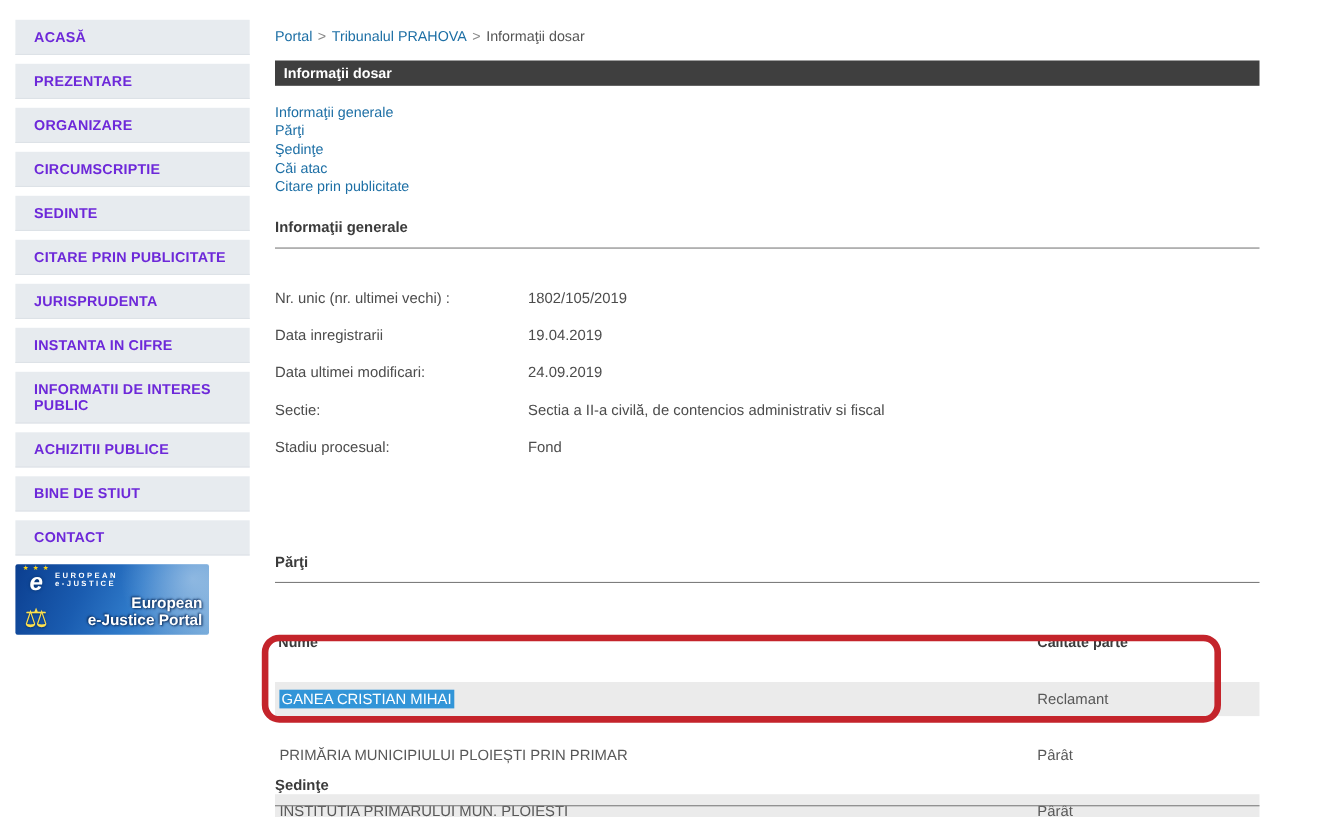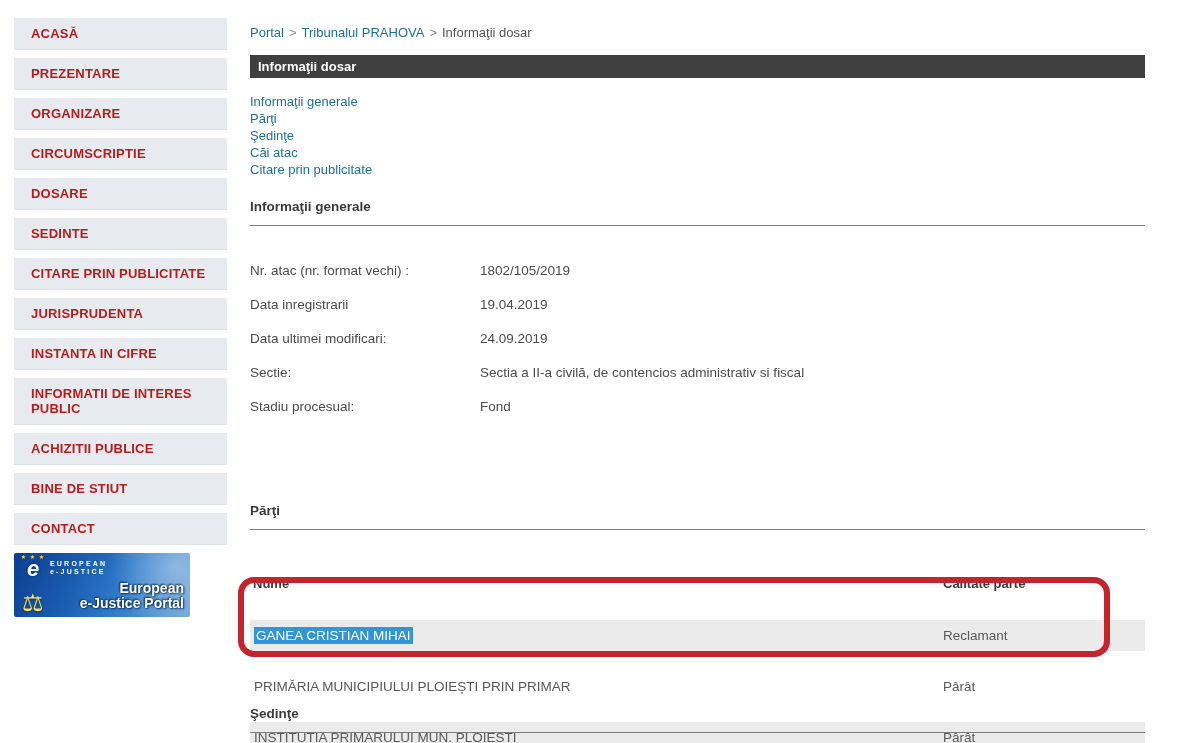--- a/index.html
+++ b/index.html
@@ -5,21 +5,21 @@
   * { margin:0; padding:0; box-sizing:border-box; }
   html,body { background:#fff; }
   body {
     width:1200px; height:743px; position:relative; overflow:hidden;
     font-family:"Liberation Sans", sans-serif; color:#4c4c4c;
   }
 
   
   .sidebar { position:absolute; left:14px; top:18px; width:213px; }
   .nav-item {
-    background:#e7ebef; color:#b91c1c; font-weight:bold; font-size:13px;
+    background:#e7ebef; color:#6d28d9; font-weight:bold; font-size:13px;
     letter-spacing:.2px; padding:8px 10px 8px 17px; margin-bottom:8px;
     line-height:15px; cursor:pointer; border-bottom:1px solid #dde2e7;
   }
 
   
   .ejustice {
     position:relative; width:176px; height:64px; margin-top:0;
     background:linear-gradient(115deg,#0b3e8f 0%,#1a5cb0 35%,#2f7ac9 60%,#6fa6d8 100%);
     border-radius:2px; overflow:hidden; cursor:pointer;
   }
@@ -87,21 +87,20 @@
   }
 </style>
 </head>
 <body>
 
 <div class="sidebar">
   <div class="nav-item">ACASĂ</div>
   <div class="nav-item">PREZENTARE</div>
   <div class="nav-item">ORGANIZARE</div>
   <div class="nav-item">CIRCUMSCRIPTIE</div>
-  <div class="nav-item">DOSARE</div>
   <div class="nav-item">SEDINTE</div>
   <div class="nav-item">CITARE PRIN PUBLICITATE</div>
   <div class="nav-item">JURISPRUDENTA</div>
   <div class="nav-item">INSTANTA IN CIFRE</div>
   <div class="nav-item">INFORMATII DE INTERES PUBLIC</div>
   <div class="nav-item">ACHIZITII PUBLICE</div>
   <div class="nav-item">BINE DE STIUT</div>
   <div class="nav-item">CONTACT</div>
 
   <div class="ejustice">
@@ -135,21 +134,21 @@
     <a>Părţi</a>
     <a>Şedinţe</a>
     <a>Căi atac</a>
     <a>Citare prin publicitate</a>
   </div>
 
   <div class="section-heading h-general">Informaţii generale</div>
 
   <div class="fields">
     <div class="field-row">
-      <span class="field-label">Nr. atac (nr. format vechi) :</span>
+      <span class="field-label">Nr. unic (nr. ultimei vechi) :</span>
       <span class="field-value">1802/105/2019</span>
     </div>
     <div class="field-row">
       <span class="field-label">Data inregistrarii</span>
       <span class="field-value">19.04.2019</span>
     </div>
     <div class="field-row">
       <span class="field-label">Data ultimei modificari:</span>
       <span class="field-value">24.09.2019</span>
     </div>

